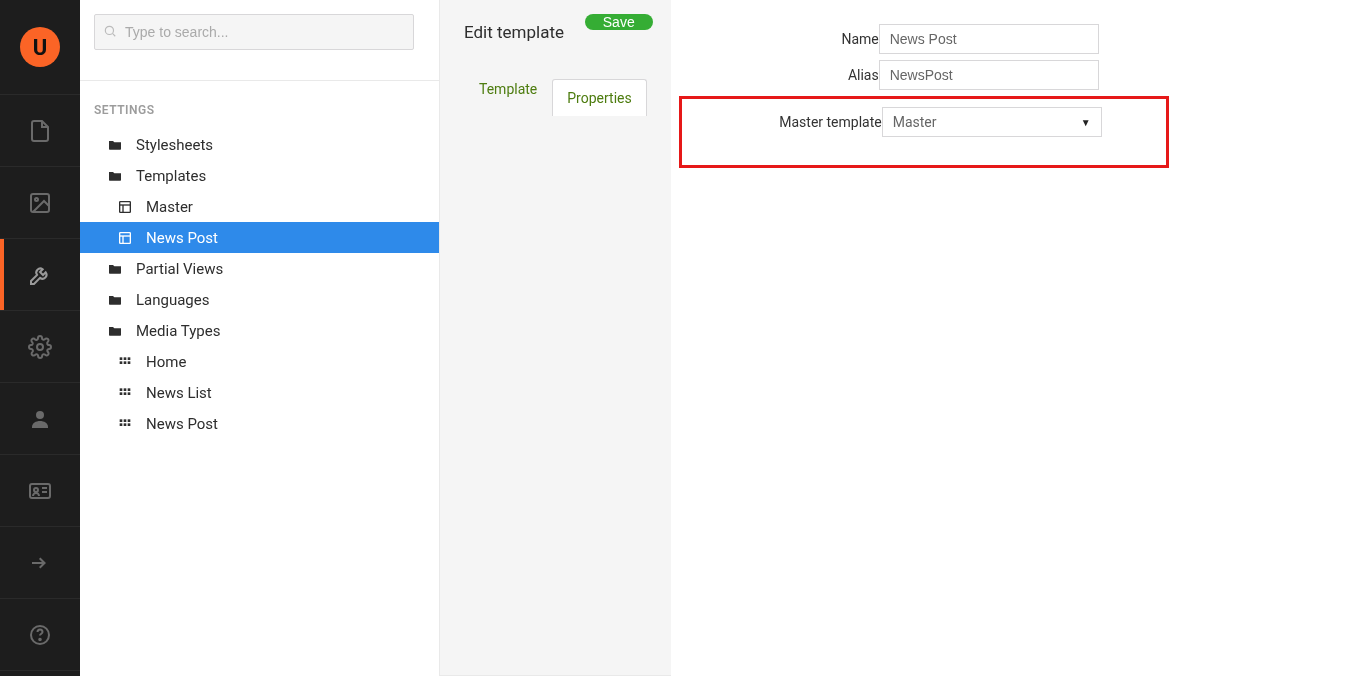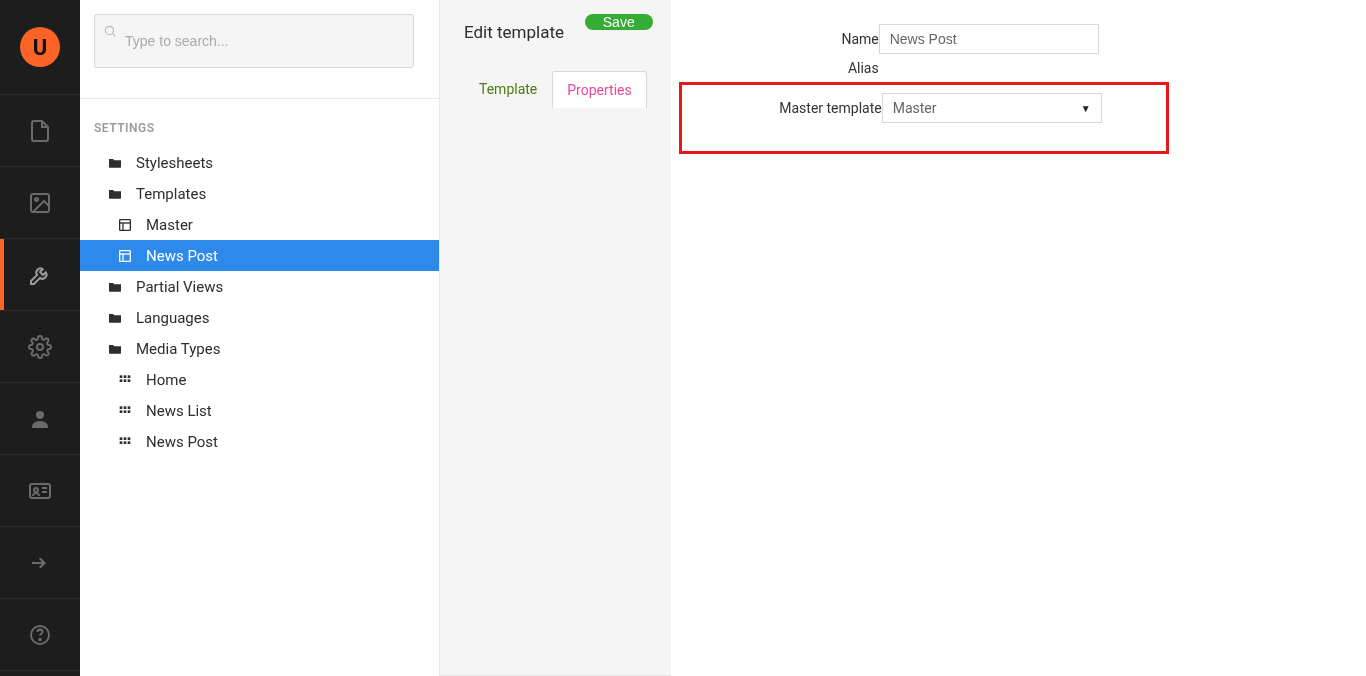--- a/index.html
+++ b/index.html
@@ -12,42 +12,42 @@
 .rail-logo-circle { width: 40px; height: 40px; border-radius: 50%; background: #fb6426; display: flex; align-items: center; justify-content: center; color: #111; font-weight: bold; font-size: 22px; }
 .rail-item { width: 80px; height: 72px; display: flex; align-items: center; justify-content: center; color: #6a6a6a; border-bottom: 1px solid #2a2a2a; cursor: pointer; position: relative; }
 .rail-item.active { color: #9a9a9a; }
 .rail-item.active::before { content: ""; position: absolute; left: 0; top: 0; bottom: 0; width: 4px; background: #fb6426; }
 .rail-item svg { width: 24px; height: 24px; }
 
 
 .tree-panel { width: 360px; border-right: 1px solid #e9e9e9; display: flex; flex-direction: column; }
 .search-wrap { padding: 14px 14px 30px 14px; border-bottom: 1px solid #e9e9e9; }
 .search-box { position: relative; }
-.search-box input { width: 320px; height: 54px; border: 1px solid #d8d7d9; background: #f5f5f5; padding: 0 12px 0 30px; font-size: 14px; color: #888; border-radius: 2px; }
+.search-box input { width: 320px; height: 36px; border: 1px solid #d8d7d9; background: #f5f5f5; padding: 0 12px 0 30px; font-size: 14px; color: #888; border-radius: 2px; }
 .search-box input::placeholder { color: #aaa; }
 .search-box .mag { position: absolute; left: 9px; top: 10px; color: #bbb; }
 .tree-body { flex: 1; overflow: auto; padding-top: 14px; }
 .tree-section-header { font-size: 12px; letter-spacing: 0.5px; color: #9c9c9c; font-weight: 600; padding: 8px 14px 12px 14px; }
 .tree-node { display: flex; align-items: center; height: 31px; padding-left: 14px; cursor: pointer; color: #2e2e2e; }
 .tree-node.depth-1 { padding-left: 24px; }
 .tree-node.depth-2 { padding-left: 34px; }
 .tree-node.depth-3 { padding-left: 34px; }
 .tree-node.selected { background: #2e8aea; color: #fff; }
 .tree-node .node-icon { width: 22px; display: inline-flex; align-items: center; justify-content: center; margin-right: 10px; }
 .tree-node .node-icon svg { width: 16px; height: 16px; }
 .tree-node .node-label { font-size: 15px; }
 
 
 .editor { flex: 1; background: #fff; display: flex; flex-direction: row; }
 .editor-header { background: #f5f5f5; border-bottom: 1px solid #e9e9e9; padding: 0 24px; position: relative; }
 .editor-header h1 { font-size: 17px; font-weight: 400; color: #2e2e2e; padding: 22px 0 22px 0; }
 .save-btn { position: absolute; right: 18px; top: 14px; background: #35ad34; color: #fff; border: none; padding: 0 18px; border-radius: 11px; font-size: 14px; cursor: pointer; }
 .tabs { display: flex; gap: 0; margin-top: 6px; }
 .tab { padding: 10px 14px; color: #4d7c0f; cursor: pointer; border: 1px solid transparent; border-bottom: none; font-size: 14px; }
-.tab.active { background: #fff; border-color: #d8d7d9; color: #ec4899; border-radius: 3px 3px 0 0; position: relative; top: 1px; }
+.tab.active { background: #fff; border-color: #d8d7d9; color: #4d7c0f; border-radius: 3px 3px 0 0; position: relative; top: 9px; }
 .editor-body { padding: 24px; }
 .form-row { display: flex; align-items: center; margin-bottom: 6px; }
 .form-row label { width: 184px; font-size: 14px; color: #333; text-align: right; }
 .form-row input.text, .form-row .select-wrap { width: 220px; height: 30px; border: 1px solid #d8d7d9; padding: 0 10px; font-size: 14px; color: #666; background: #fff; }
 .select-wrap { display: inline-flex; align-items: center; justify-content: space-between; }
 .select-caret { font-size: 10px; color: #222; }
 .highlight-box { border: 3px solid #e61818; padding: 8px 40px 12px 0; margin-left: -16px; padding-left: 16px; width: 490px; }
 </style>
 </head>
 <body>
@@ -245,20 +245,21 @@
         <div class="tab active">Properties</div>
       </div>
     </div>
     <div class="editor-body">
       <div class="form-row">
         <label>Name</label>
         <input class="text" type="text" value="News Post" style="">
       </div>
       <div class="form-row">
         <label>Alias</label>
+        <input class="text" type="text" value="NewsPost" style="">
       </div>
       <div class="highlight-box">
         <div class="form-row" style="margin-bottom:16px">
           <label>Master template</label>
           <div class="select-wrap">
             <span>Master</span>
             <span class="select-caret">▼</span>
           </div>
         </div>
       </div>

